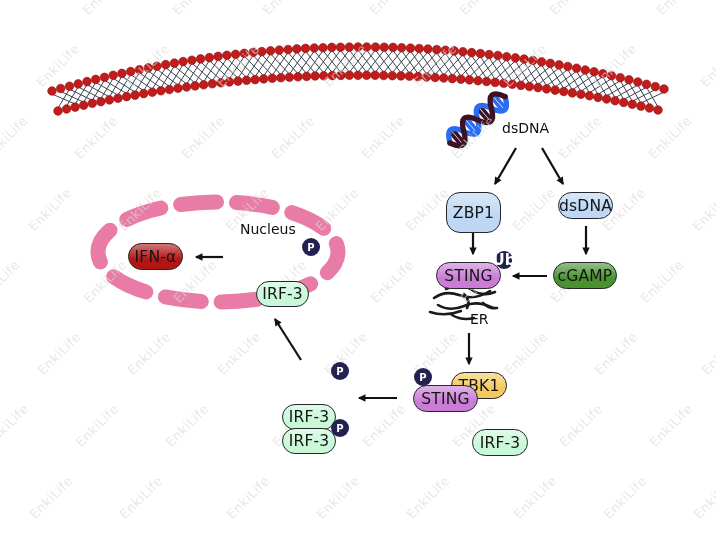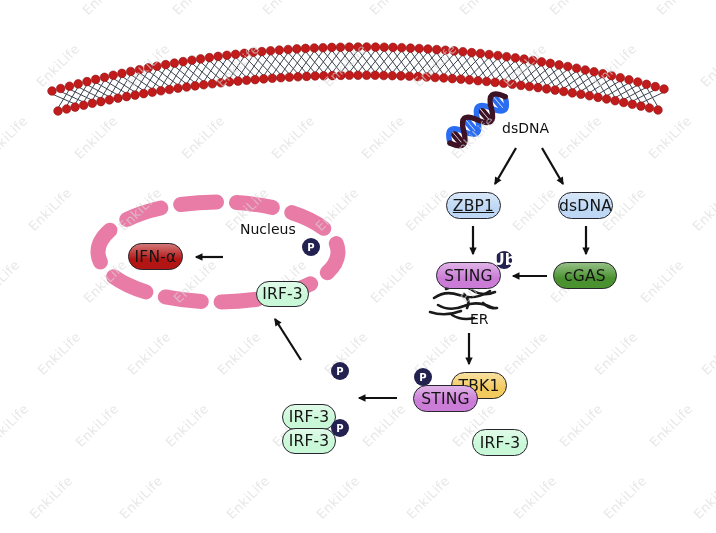--- a/index.html
+++ b/index.html
@@ -288,27 +288,27 @@
       <span class="wm" style="left: 401px; top: 490px;">EnkiLife</span>
       <span class="wm" style="left: 508px; top: 490px;">EnkiLife</span>
       <span class="wm" style="left: 598px; top: 490px;">EnkiLife</span>
       <span class="wm" style="left: 688px; top: 490px;">EnkiLife</span>
     </div>
 
   <div class="node-layer">
 
     <div class="lbl" style="left:502px;top:120px;">dsDNA</div>
 
-    <div class="pill blue" style="left:446px;top:192px;width:55px;height:27px;text-decoration:underline;">ZBP1</div>
+    <div class="pill blue" style="left:446px;top:192px;width:55px;height:41px;">ZBP1</div>
     <div class="pill blue" style="left:558px;top:192px;width:55px;height:27px;">dsDNA</div>
 
     <div class="pill purple" style="left:436px;top:262px;width:65px;height:27px;">STING</div>
     <div class="badge small" style="left:495px;top:251px;">Ub</div>
 
-    <div class="pill green" style="left:553px;top:262px;width:64px;height:27px;">cGAS</div>
+    <div class="pill green" style="left:553px;top:262px;width:64px;height:27px;">cGAMP</div>
 
     <div class="lbl" style="left:470px;top:311px;">ER</div>
 
     <div class="pill yellow" style="left:451px;top:372px;width:56px;height:27px;z-index:3;">TBK1</div>
     <div class="pill mint" style="left:472px;top:397px;width:56px;height:27px;z-index:3;">IRF-3</div>
     <div class="pill purple" style="left:413px;top:385px;width:65px;height:27px;z-index:4;">STING</div>
     <div class="badge" style="left:414px;top:368px;">P</div>
 
     <div class="pill mint" style="left:282px;top:372px;width:54px;height:26px;">IRF-3</div>
     <div class="pill mint" style="left:282px;top:396px;width:54px;height:26px;">IRF-3</div>

